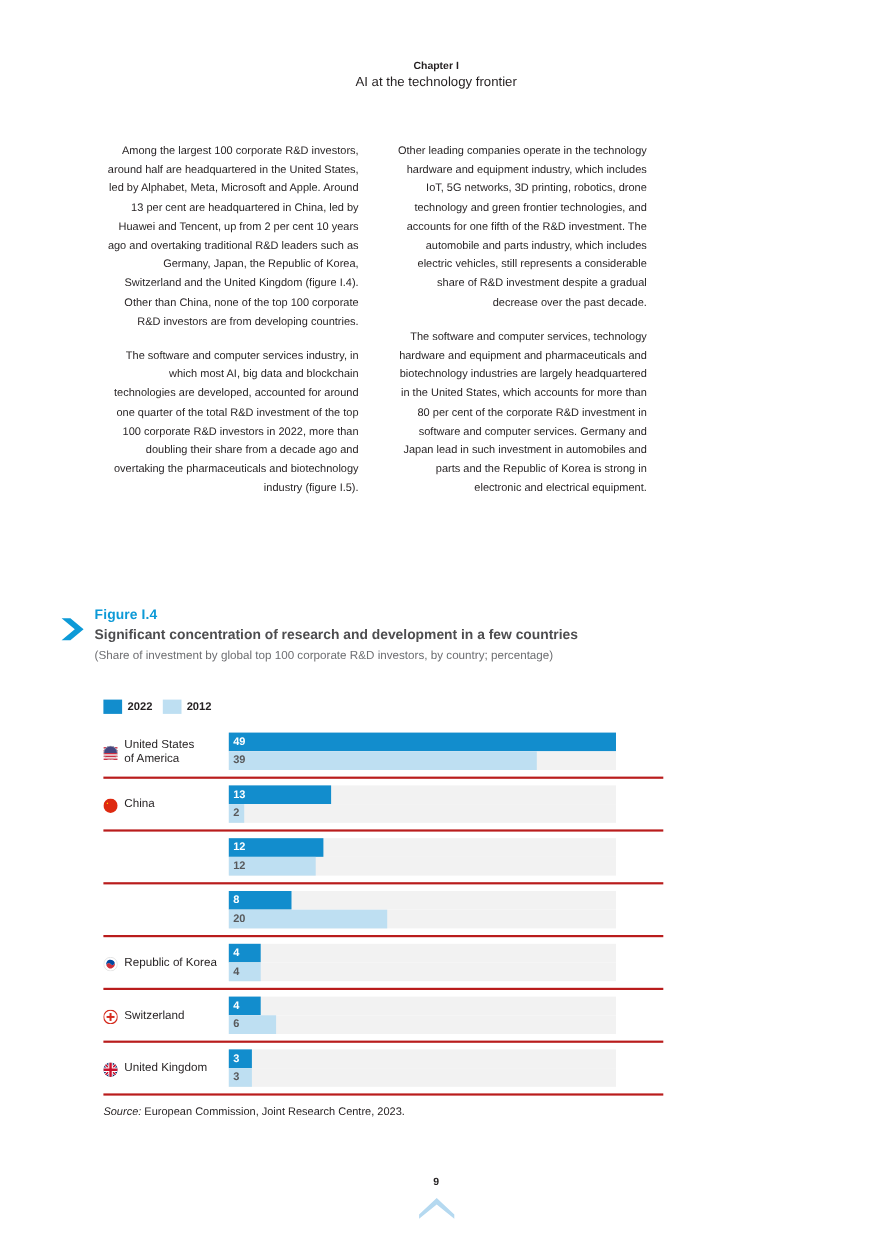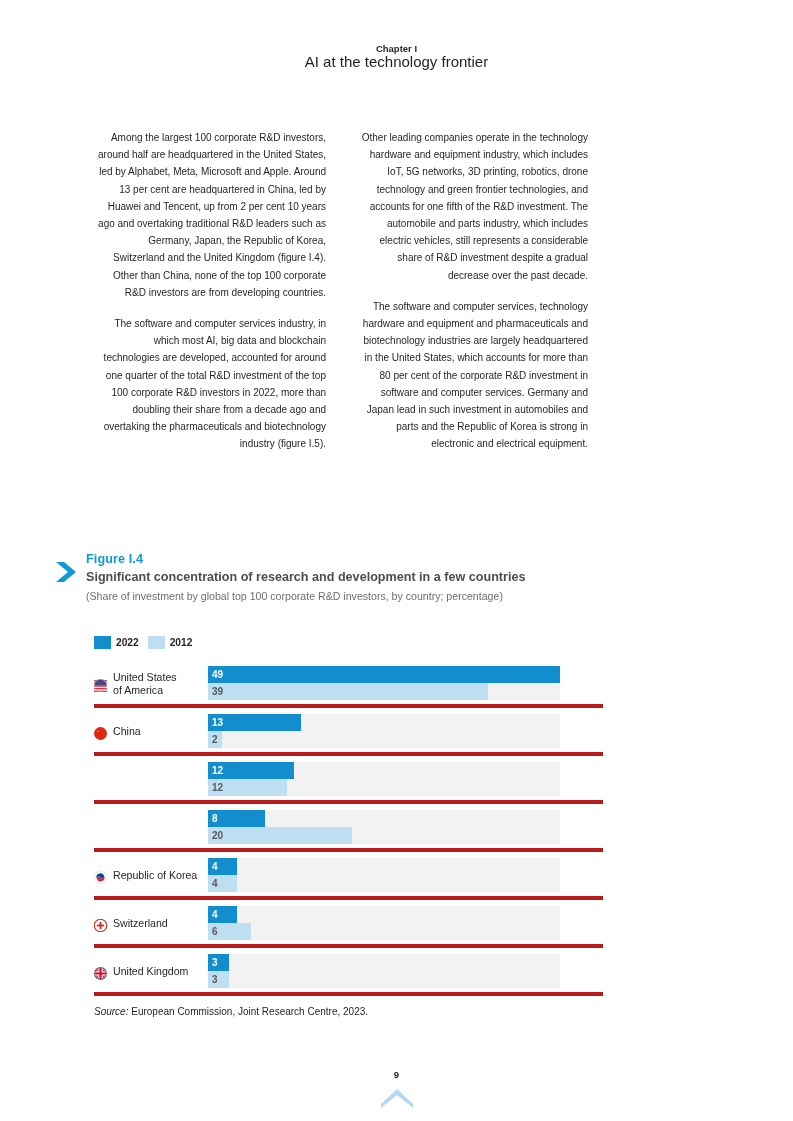--- a/index.html
+++ b/index.html
@@ -7,23 +7,23 @@
   body {
     width: 793px; height: 1121px;
     background: #ffffff;
     font-family: "Liberation Sans", sans-serif;
     color: #231f20;
     position: relative;
     overflow: hidden;
   }
 
   
-  .runhead { position: absolute; top: 42px; left: 0; width: 793px; text-align: center; }
+  .runhead { position: absolute; top: 54px; left: 0; width: 793px; text-align: center; }
   .runhead .chap { font-size: 9.5px; font-weight: bold; color: #231f20; line-height: 13px; }
-  .runhead .sub  { font-size: 15px; color: #231f20; line-height: 14px; }
+  .runhead .sub  { font-size: 12px; color: #231f20; line-height: 14px; }
 
   
   .cols { position: absolute; top: 129px; left: 94px; width: 512px; display: flex; gap: 30px; }
   .col { width: 232px; }
   .col p {
     margin: 0 0 14px 2px;
     font-size: 10px;
     line-height: 17.2px;
     color: #231f20;
     text-align: right;
@@ -48,21 +48,21 @@
   }
 
   
   .legend { position: absolute; top: 636px; left: 94px; display: flex; align-items: flex-end; gap: 9px; }
   .legend .item { display: flex; align-items: center; gap: 5px; }
   .legend .sw { width: 17px; height: 13px; display: block; }
   .legend .lb { font-size: 10.2px; font-weight: bold; color: #231f20; line-height: 13px; }
 
   
   .chart { position: absolute; top: 660px; left: 94px; width: 509px; }
-  .row { position: relative; height: 48px; border-bottom: 4px solid #b91c1c; }
+  .row { position: relative; height: 48px; border-bottom: 2px solid #b91c1c; }
   .row:first-child { border-top: none; }
   .row .label {
     position: absolute; left: 0; top: 0; width: 114px; height: 48px;
     display: flex; align-items: center; gap: 6px;
   }
   .row .label .txt { font-size: 10.6px; color: #231f20; line-height: 13.4px; }
   .flag { width: 13px; height: 13px; border-radius: 50%; flex: 0 0 13px; display:block; }
 
   .track-wrap { position: absolute; left: 114px; top: 0; width: 395px; height: 48px; padding-top: 6px; }
   .track { position: relative; width: 352px; height: 17px; background: #f2f2f2; margin-bottom: 0; }

